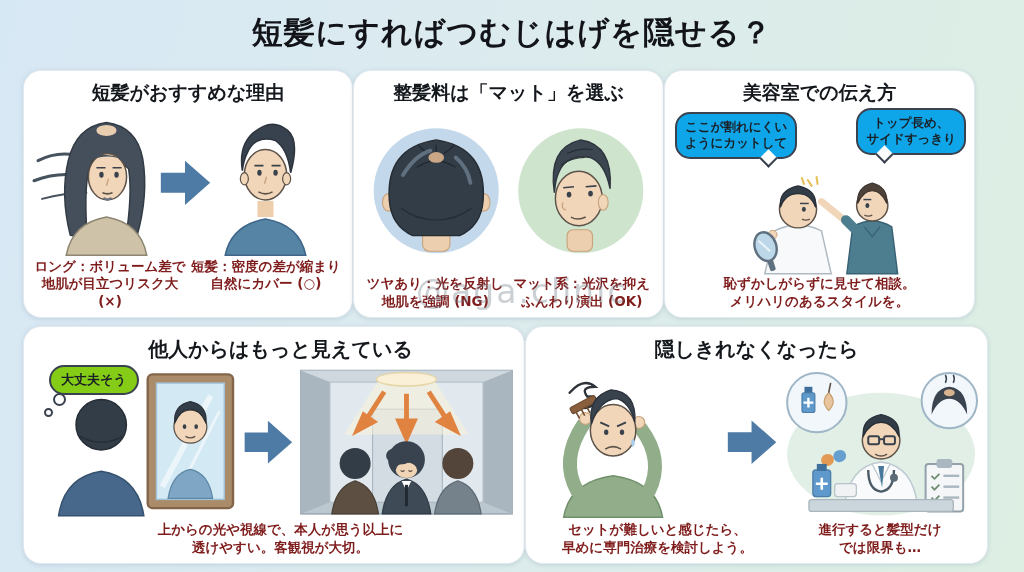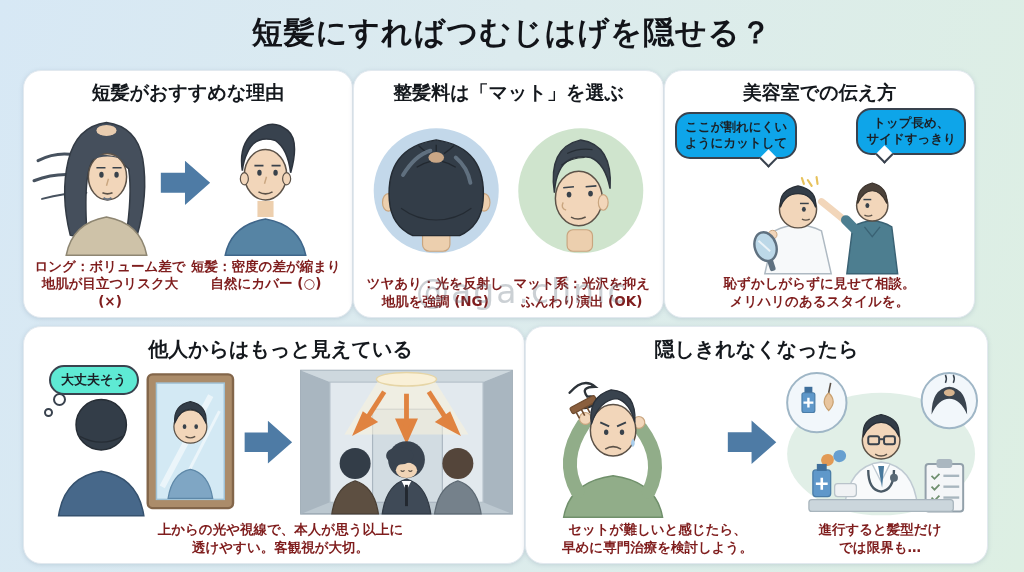--- a/index.html
+++ b/index.html
@@ -39,21 +39,21 @@
     line-height:1.3;text-align:center;white-space:pre-line;color:#1b2026;
   }
   .speech::after{
     content:"";position:absolute;width:11px;height:11px;background:#fff;
     transform:rotate(45deg);
     border-right:2.5px solid #39424e;border-bottom:2.5px solid #39424e;
   }
   .tail-br::after{bottom:-8px;right:20px;}
   .tail-bl::after{bottom:-8px;left:20px;}
   .thought{
-    position:absolute;z-index:3;left:4px;top:2px;background:#5eead4;
+    position:absolute;z-index:3;left:4px;top:2px;background:#84cc16;
     border:2.5px solid #39424e;border-radius:18px;padding:4px 10px;
     font-size:13px;font-weight:bold;color:#1b2026;
   }
   .thought::after{
     content:"";position:absolute;left:2px;bottom:-13px;width:9px;height:9px;
     border-radius:50%;background:#fff;border:2.5px solid #39424e;
   }
   .thought::before{
     content:"";position:absolute;left:-7px;bottom:-24px;width:5px;height:5px;
     border-radius:50%;background:#fff;border:2.5px solid #39424e;

